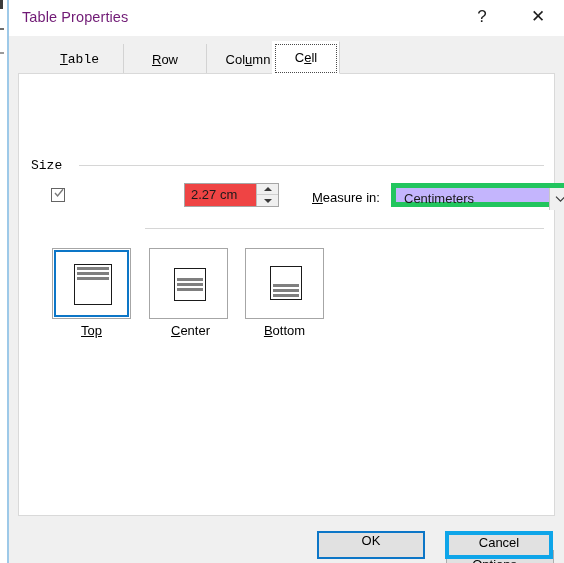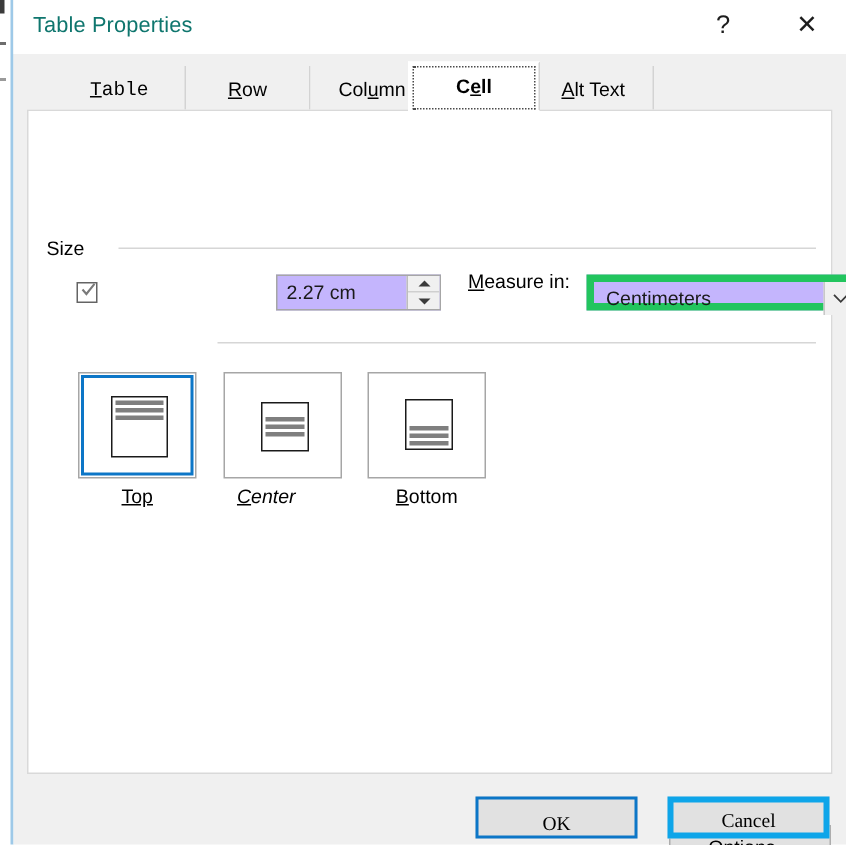--- a/index.html
+++ b/index.html
@@ -64,21 +64,21 @@
     position: absolute;
     left: 0; top: 0;
     width: 555px; height: 36px;
     background: #ffffff;
   }
   #title-text {
     position: absolute;
     left: 13px;
     top: 9px;
     font-size: 14.5px;
-    color: #0f766e;
+    color: #701a75;
     letter-spacing: 0.1px;
     white-space: nowrap;
   }
   .titlebtn {
     position: absolute;
     top: 0;
     width: 46px;
     height: 32px;
     display: flex;
     align-items: center;
@@ -181,24 +181,24 @@
     position: absolute;
     left: 52px;
     top: 112px;
     font-size: 13px;
     white-space: nowrap;
   }
   #spinner-preferred-width {
     position: absolute;
     left: 165px;
     top: 109px;
-    width: 110px;
+    width: 95px;
     height: 24px;
     border: 1px solid #a6a6a6;
-    background: #c4b5fd;
+    background: #ef4444;
     box-sizing: border-box;
   }
   #spin-value {
     position: absolute;
     left: 6px;
     top: 3px;
     font-size: 13px;
     color: #1a1a1a;
     white-space: nowrap;
   }
@@ -226,21 +226,21 @@
     width: 0; height: 0;
     border-left: 4px solid transparent;
     border-right: 4px solid transparent;
   }
   .tri.up   { border-bottom: 4px solid #3a3a3a; }
   .tri.down { border-top: 4px solid #3a3a3a; }
 
   #label-measure-in {
     position: absolute;
     left: 293px;
-    top: 106px;
+    top: 116px;
     font-size: 13px;
     white-space: nowrap;
   }
   #combo-measure-in {
     position: absolute;
     left: 372px;
     top: 109px;
     width: 185px;
     height: 24px;
     border: 5px solid #22c55e;
@@ -329,24 +329,24 @@
 
   
   .footer-btn {
     position: absolute;
     top: 531px;
     width: 108px;
     height: 28px;
     background: #e1e1e1;
     box-sizing: border-box;
     display: flex;
-    align-items: flex-end;
-    justify-content: center;
-    font-size: 13px;
-    font-family: Liberation Serif, serif;
+    align-items: flex-start;
+    justify-content: center;
+    font-size: 13px;
+    font-family: Liberation Sans, sans-serif;
     color: #000;
     padding: 0;
   }
   #ok-button {
     left: 308px;
     border: 2px solid #0c76c7;
   }
   #cancel-button {
     left: 436px;
     border: 4px solid #0ea5e9;
@@ -381,34 +381,31 @@
     </div>
 
     <div class="tab" style="left:106px; width:83px;">
       <span class="tab-label"><span class="acc">R</span>ow</span>
     </div>
 
     <div class="tab" style="left:189px; width:83px;">
       <span class="tab-label">Col<span class="acc">u</span>mn</span>
     </div>
 
-    <div class="tab selected" style="left:254px; width:88px;font-weight:bold;">
+    <div class="tab selected" style="left:254px; width:68px;">
       <span class="tab-focus"></span>
       <span class="tab-label">C<span class="acc">e</span>ll</span>
     </div>
 
-    <div class="tab" style="left:338px; width:80px;">
-      <span class="tab-label"><span class="acc">A</span>lt Text</span>
-    </div>
 
   </div>
 
   <div id="tabpanel">
 
-    <div class="group-label" style="left:12px; top:84px;">Size</div>
+    <div class="group-label" style="left:12px; top:84px;font-family:Liberation Mono, monospace;">Size</div>
     <div class="group-rule" style="left:60px; top:91px; width:465px;"></div>
 
     <div id="checkbox-preferred-width">
       <svg class="tick" viewBox="0 0 12 12">
         <path d="M2 6 L4.6 9 L10 2.2" fill="none" stroke="#7a7a7a" stroke-width="1.4"></path>
       </svg>
     </div>
 
     <div id="spinner-preferred-width">
       <span id="spin-value">2.27 cm</span>
@@ -448,21 +445,21 @@
 
     <div class="valign-option" style="left:130px;">
       <div class="cellicon" style="left:24px; top:19px; width:32px; height:33px;">
         <div class="bars" style="top:9px; padding:0 2px;">
           <div class="bar"></div>
             <div class="bar"></div>
             <div class="bar"></div>
         </div>
       </div>
     </div>
-    <div class="valign-label" style="left:119px;font-style:italic;"><span class="acc">C</span>enter</div>
+    <div class="valign-label" style="left:132px;"><span class="acc">C</span>enter</div>
 
     <div class="valign-option" style="left:226px;">
       <div class="cellicon" style="left:24px; top:17px; width:32px; height:34px;">
         <div class="bars" style="bottom:2px; padding:0 2px;">
           <div class="bar"></div>
             <div class="bar"></div>
             <div class="bar" style="margin-bottom:0;"></div>
         </div>
       </div>
     </div>

